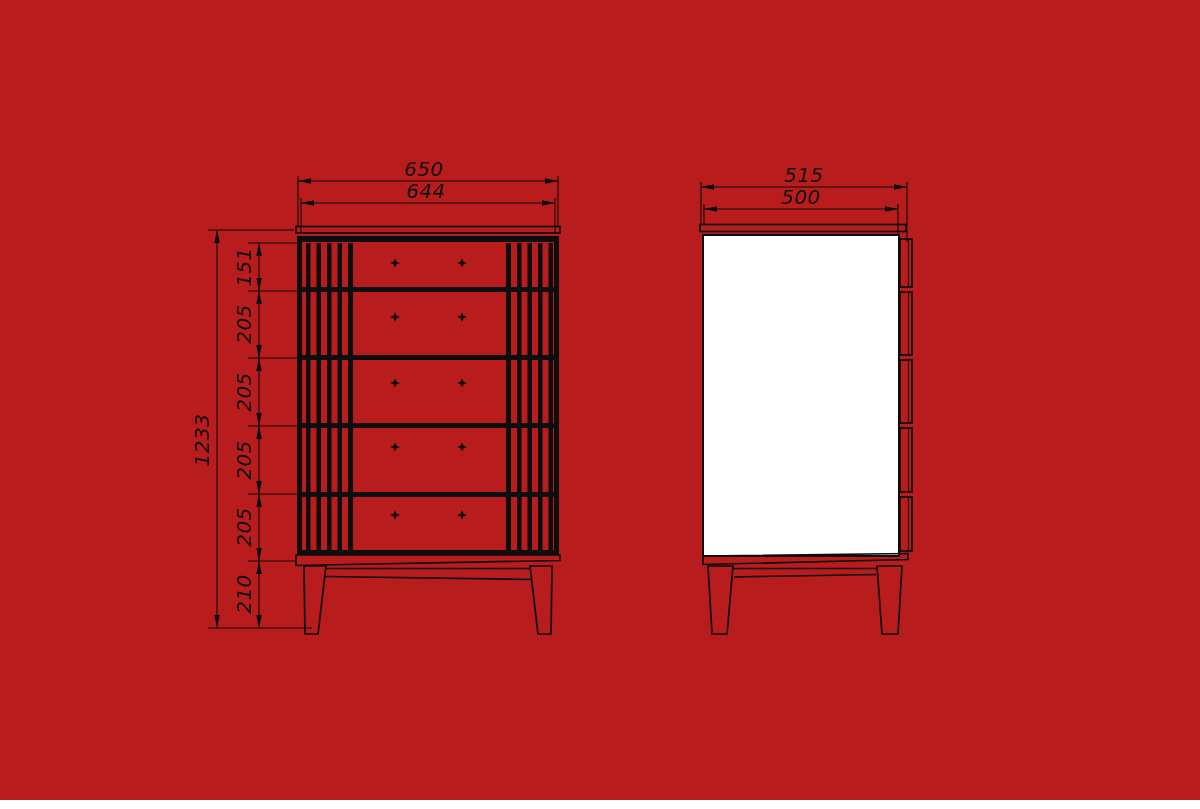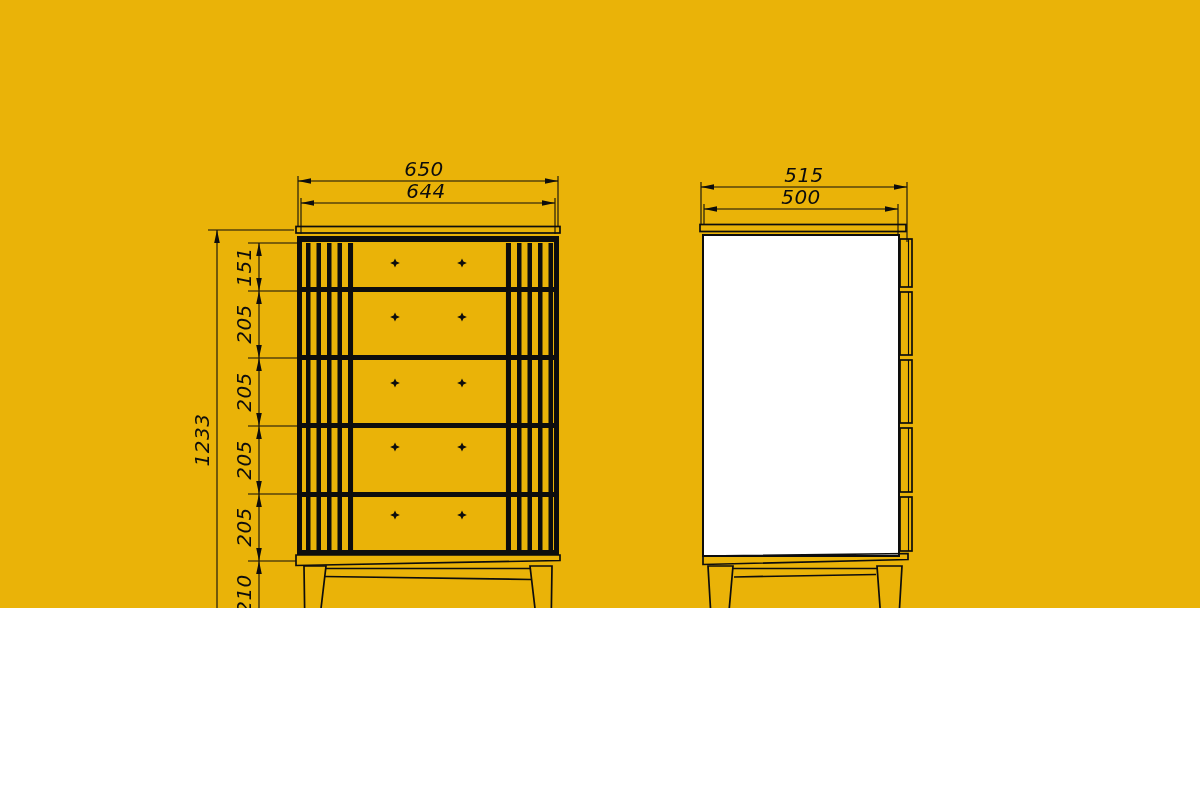--- a/index.html
+++ b/index.html
@@ -1,19 +1,19 @@
 <!DOCTYPE html>
 <html><head>
 <meta charset="utf-8">
 <style>
   html,body{margin:0;padding:0;background:#ffffff;}
   .canvas{
     position:relative;
-    width:1200px;height:608px;
-    background:#eab308;
+    width:1200px;height:800px;
+    background:#b91c1c;
     font-family:"DejaVu Sans", sans-serif;
     overflow:hidden;
   }
   svg{display:block;}
   .dim-text{
     font-family:"DejaVu Sans", sans-serif;
     font-style:italic;
     font-size:20px;
     letter-spacing:0.5px;
     fill:#0d0d0d;

